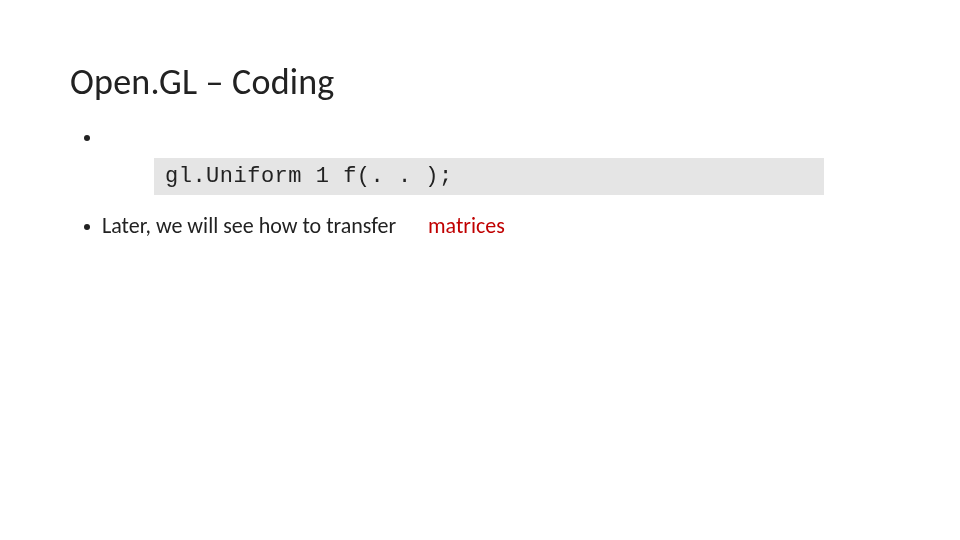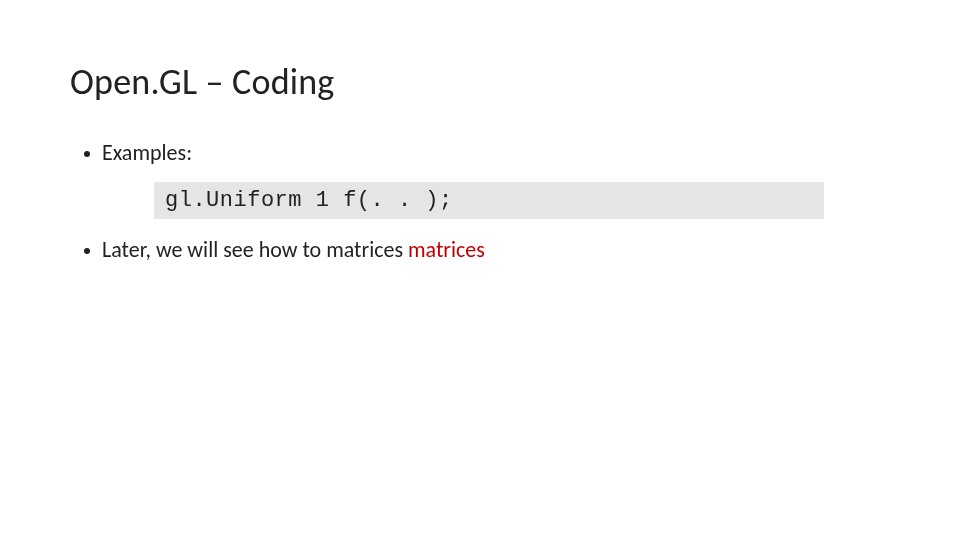--- a/index.html
+++ b/index.html
@@ -49,37 +49,37 @@
     background: #e5e5e5;
     box-sizing: border-box;
     padding: 6px 12px 6px 11px;
     font-family: "Courier New", Courier, monospace;
     font-size: 22px;
     letter-spacing: 0.5px;
     color: #222;
   }
   .accent {
     color: #c00000;
+    margin-left: 27px;
   }
 </style>
 </head>
 <body>
 
 <div class="slide">
 
   <h1 class="title">Open.GL – Coding</h1>
 
   <div class="bullet">
     <span class="dot"></span>
-    <span>Examples:</span>
   </div>
 
   <div class="codebox">gl.Uniform 1 f(. . );</div>
 
 
   <div class="bullet">
     <span class="dot"></span>
     <span>
-      <span>Later, we will see how to matrices </span><span class="accent">matrices</span>
+      <span>Later, we will see how to transfer </span><span class="accent">matrices</span>
     </span>
   </div>
 
 </div>
 
 </body></html>

